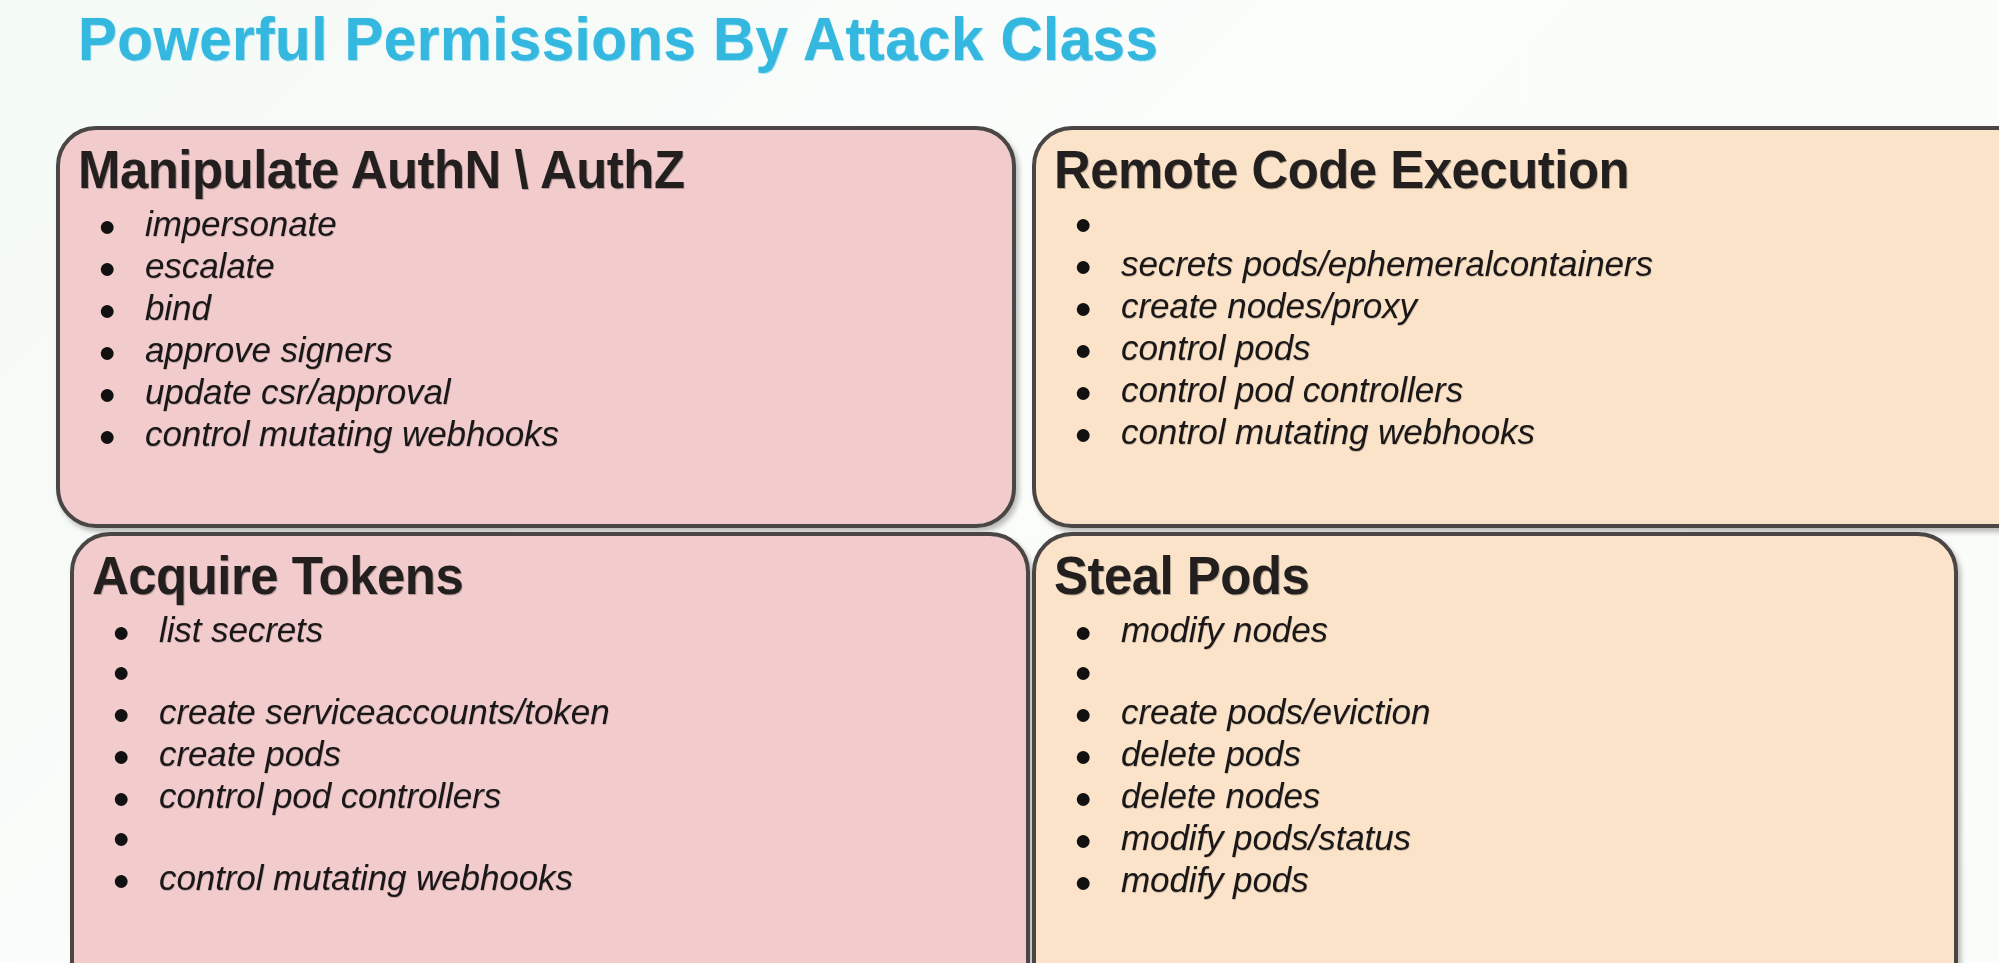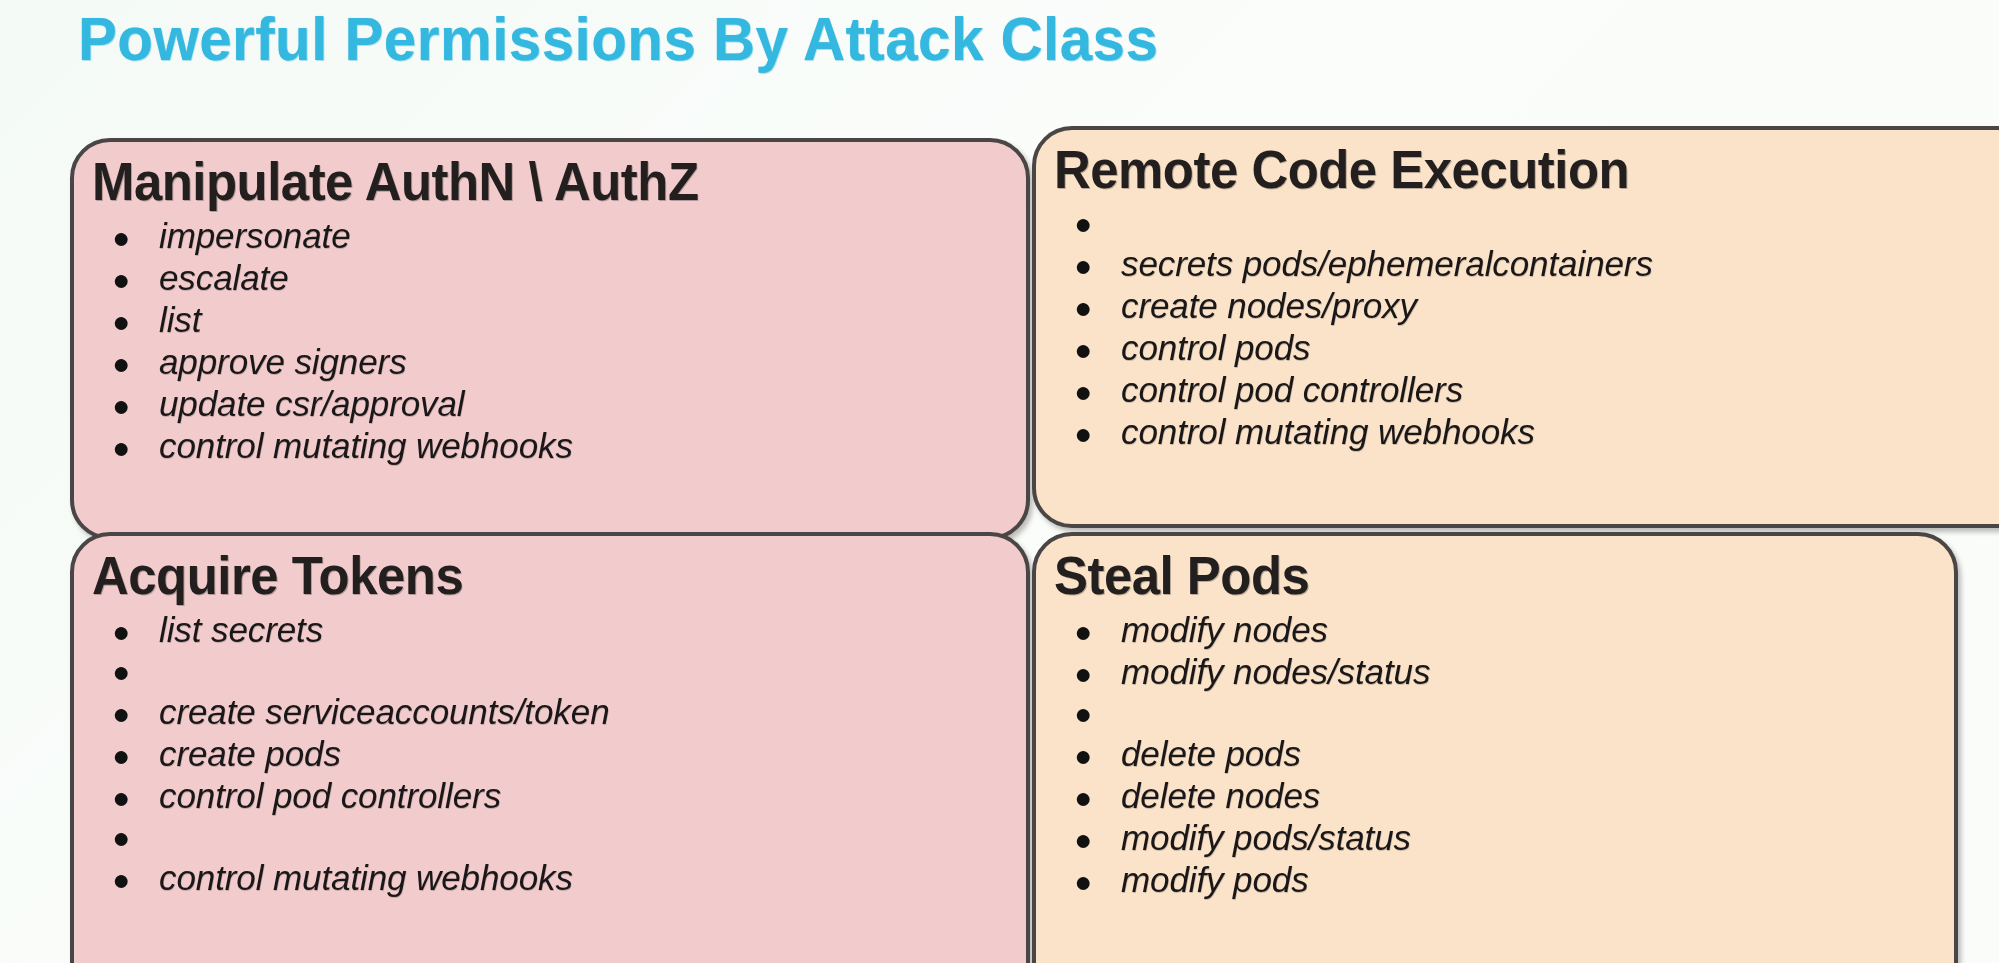--- a/index.html
+++ b/index.html
@@ -47,21 +47,21 @@
     box-sizing: border-box;
     border: 4px solid #4a4645;
     border-radius: 40px;
     box-shadow: 3px 4px 5px rgba(60,55,55,.33);
     overflow: hidden;
   }
   .panel.pink   { background: #f2cccd; }
   .panel.peach  { background: #fbe3c9; }
 
   
-  #panel-authn { left: 70px;   top: 126px; width: 960px;  height: 402px; margin-top: 12px; }
+  #panel-authn { left: 56px;   top: 126px; width: 960px;  height: 402px; }
   #panel-rce   { left: 1032px; top: 126px; width: 1114px;  height: 402px; }
   #panel-tokens{ left: 70px;   top: 532px; width: 960px;  height: 470px; }
   #panel-steal { left: 1032px; top: 532px; width: 926px;  height: 470px; }
 
   .panel-title {
     font-size: 53px;
     line-height: 60px;
     font-weight: 700;
     color: #231f1f;
     margin: 10px 0 4px 18px;
@@ -120,21 +120,21 @@
       <li>
         <span class="bullet">●</span>
         <span class="li-text">impersonate</span>
       </li>
       <li>
         <span class="bullet">●</span>
         <span class="li-text">escalate</span>
       </li>
       <li>
         <span class="bullet">●</span>
-        <span class="li-text">list</span>
+        <span class="li-text">bind</span>
       </li>
       <li>
         <span class="bullet">●</span>
         <span class="li-text">approve signers</span>
       </li>
       <li>
         <span class="bullet">●</span>
         <span class="li-text">update csr/approval</span>
       </li>
       <li>
@@ -207,24 +207,24 @@
 
   <section class="panel peach" id="panel-steal">
     <h2 class="panel-title">Steal Pods</h2>
     <ul class="perm-list">
       <li>
         <span class="bullet">●</span>
         <span class="li-text">modify nodes</span>
       </li>
       <li>
         <span class="bullet">●</span>
-        <span class="li-text">modify nodes/status</span>
-      </li>
-      <li>
-        <span class="bullet">●</span>
+      </li>
+      <li>
+        <span class="bullet">●</span>
+        <span class="li-text">create pods/eviction</span>
       </li>
       <li>
         <span class="bullet">●</span>
         <span class="li-text">delete pods</span>
       </li>
       <li>
         <span class="bullet">●</span>
         <span class="li-text">delete nodes</span>
       </li>
       <li>

